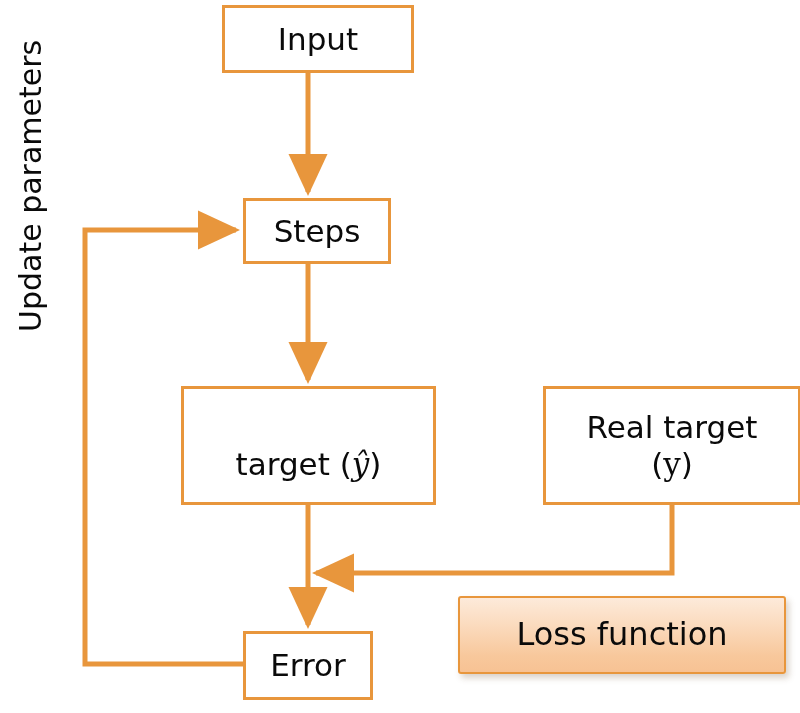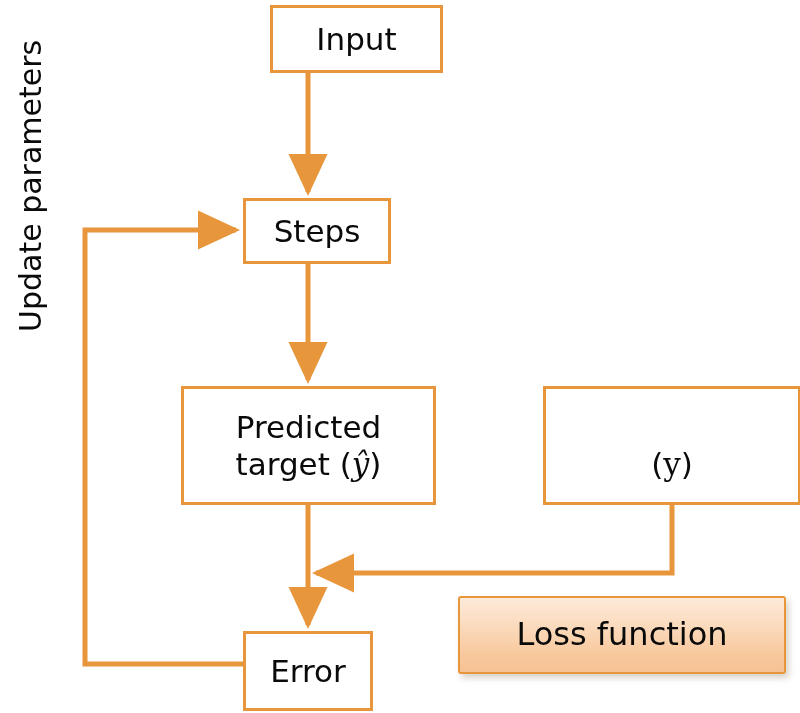--- a/index.html
+++ b/index.html
@@ -35,24 +35,23 @@
     line-height: 1.18;
     z-index: 3;
   }
   .node-label {
     display: block;
     white-space: pre-line;
   }
   #node-input {
     left: 222px;
     top: 5px;
-    width: 173px;
+    width: 192px;
     height: 68px;
     font-size: 31px;
-    margin-left: 48px;
   }
   #node-steps {
     left: 243px;
     top: 198px;
     width: 148px;
     height: 66px;
     font-size: 31px;
   }
   #node-predicted {
     left: 181px;
@@ -65,21 +64,21 @@
     left: 543px;
     top: 386px;
     width: 258px;
     height: 119px;
     font-size: 31px;
   }
   #node-error {
     left: 243px;
     top: 631px;
     width: 130px;
-    height: 80px;
+    height: 69px;
     font-size: 31px;
   }
   #node-loss {
     left: 458px;
     top: 596px;
     width: 328px;
     height: 78px;
     font-size: 32px;
     border: 2px solid #e8963c;
     border-radius: 3px;
@@ -146,25 +145,25 @@
 
   <div class="node" id="node-input">
     <span class="node-label">Input</span>
   </div>
 
   <div class="node" id="node-steps">
     <span class="node-label">Steps</span>
   </div>
 
   <div class="node" id="node-predicted">
-    <span class="node-label"><span>Predicted</span><br><span>target (</span><span class="mathvar">ŷ</span><span>)</span></span>
+    <span class="node-label"><br><span>target (</span><span class="mathvar">ŷ</span><span>)</span></span>
     </div>
 
   <div class="node" id="node-realtarget">
-    <span class="node-label"><br><span>(</span><span class="mathvar-upright">y</span><span>)</span></span>
+    <span class="node-label"><span>Real target</span><br><span>(</span><span class="mathvar-upright">y</span><span>)</span></span>
     </div>
 
   <div class="node" id="node-error">
     <span class="node-label">Error</span>
   </div>
 
   <div class="node" id="node-loss">
     <span class="node-label">Loss function</span>
   </div>
 

